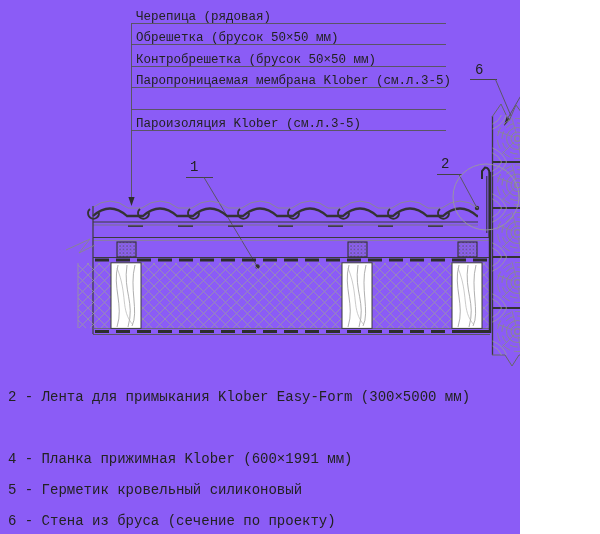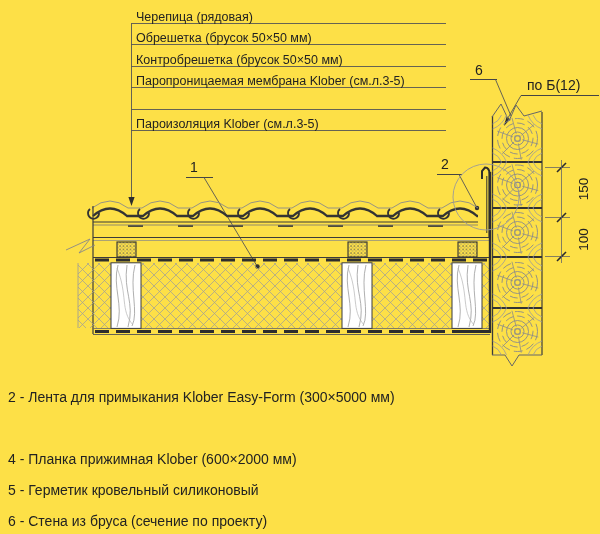--- a/index.html
+++ b/index.html
@@ -1,17 +1,17 @@
 <!DOCTYPE html>
 <html><head>
 <meta charset="utf-8">
 <style>
   html,body{margin:0;padding:0;background:#fff;}
-  #page{position:relative;width:600px;height:534px;background:#fde047;overflow:hidden;
-        font-family:Liberation Sans, sans-serif;color:#222;}
+  #page{position:relative;width:520px;height:534px;background:#8b5cf6;overflow:hidden;
+        font-family:Liberation Mono, monospace;color:#222;}
   #dwg{position:absolute;left:0;top:0;width:600px;height:534px;}
   .lbl{position:absolute;left:136px;font-size:12.5px;line-height:14px;white-space:nowrap;color:#222;}
   .callout{position:absolute;font-size:14px;color:#222;white-space:nowrap;}
   .dim{position:absolute;font-size:13.5px;color:#222;transform:rotate(-90deg);
        transform-origin:0 0;text-align:center;white-space:nowrap;}
   .legend-item{position:absolute;left:8px;font-size:14px;color:#222;white-space:pre-wrap;}
   .legend-item sup{font-size:9.5px;}
 </style>
 </head>
 <body>
@@ -238,16 +238,16 @@
 
   <div class="callout" style="left:190px;top:159px">1</div>
   <div class="callout" style="left:441px;top:156px">2</div>
   <div class="callout" style="left:475px;top:62px">6</div>
   <div class="callout" style="left:527px;top:77px">по Б(12)</div>
 
   <div class="dim" style="left:576px;top:213px;width:48px">150</div>
   <div class="dim" style="left:576px;top:260px;width:41px">100</div>
 
   <div class="legend-item" style="top:387px"><span>2 - Лента для примыкания Klober Easy-Form (300×5000 мм)</span><sup></sup></div>
-  <div class="legend-item" style="top:449px"><span>4 - Планка прижимная Klober (600×2000 мм)</span><sup></sup></div>
+  <div class="legend-item" style="top:449px"><span>4 - Планка прижимная Klober (600×1991 мм)</span><sup></sup></div>
   <div class="legend-item" style="top:480px"><span>5 - Герметик кровельный силиконовый</span><sup></sup></div>
   <div class="legend-item" style="top:511px"><span>6 - Стена из бруса (сечение по проекту)</span><sup></sup></div>
 </div>
 
 </body></html>

